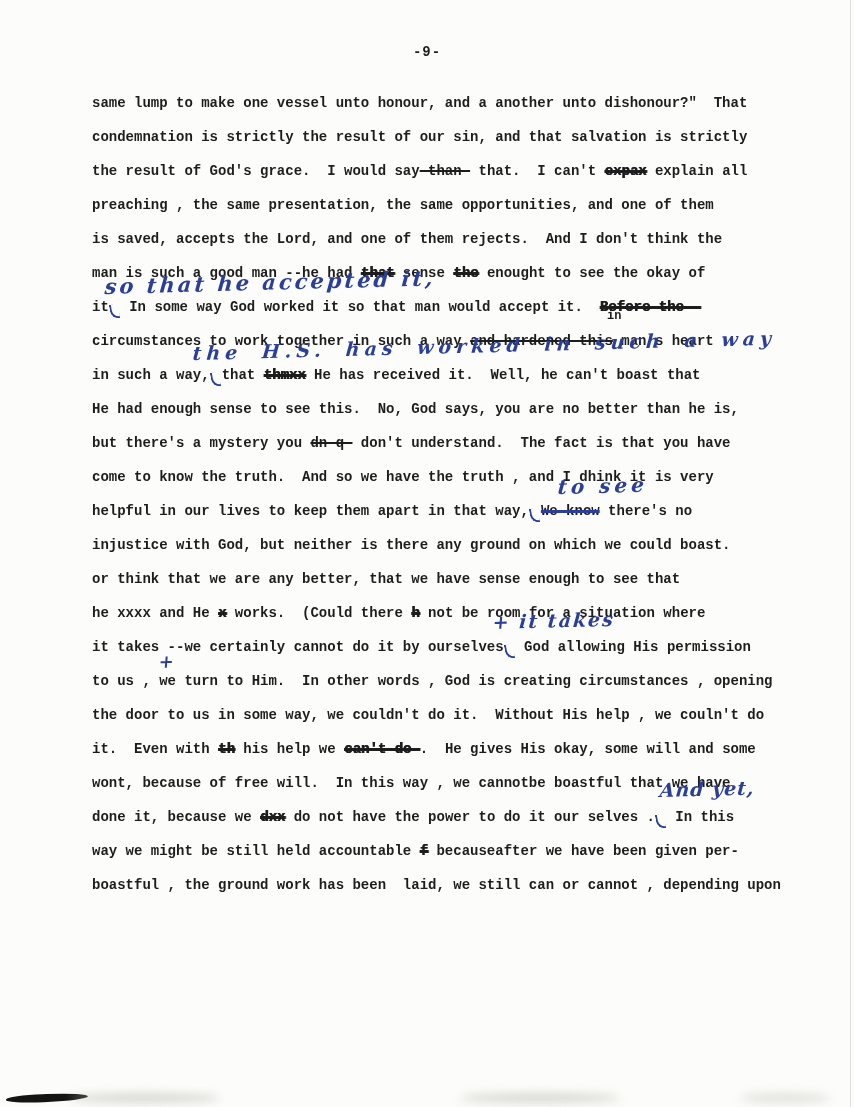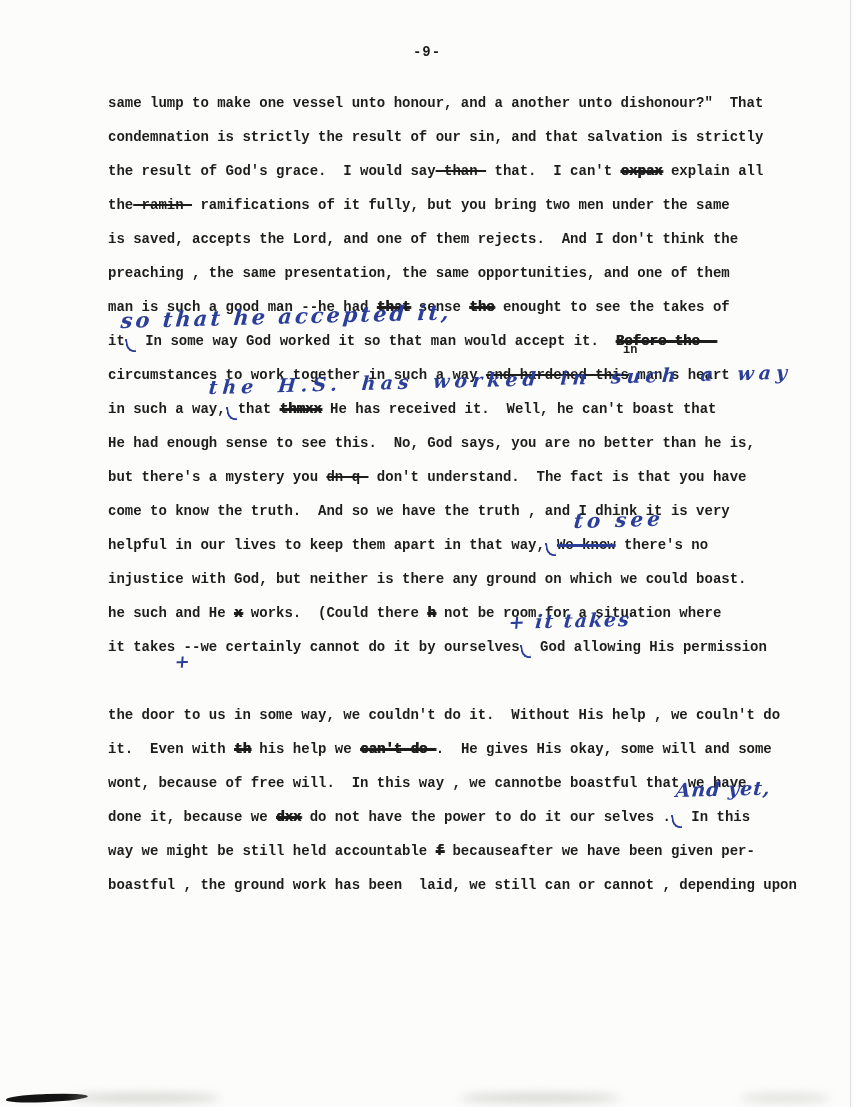--- a/index.html
+++ b/index.html
@@ -10,21 +10,21 @@
     overflow:hidden;
     font-family:"Liberation Mono", monospace;
   }
   .page-number{
     position:absolute;top:44px;left:0;width:100%;
     text-align:center;
     font-size:14px;font-weight:700;color:var(--tw,#1d1d1d);
     letter-spacing:1px;
   }
   .doc{
-    position:absolute;left:108px;top:86px;width:720px;
+    position:absolute;left:92px;top:86px;width:720px;
     font-size:14px;font-weight:700;color:var(--tw,#1d1d1d);
   }
   .line{
     position:relative;height:34px;line-height:34px;white-space:pre;
   }
   .strike{
     text-decoration:line-through;
     text-decoration-thickness:2px;
   }
   .bstrike{
@@ -88,35 +88,35 @@
 </style>
 </head>
 <body>
 
 <div class="page">
   <div class="page-number">-9-</div>
   <div class="doc" id="doc">
       <div class="line"><span>same lump to make one vessel unto honour, and a another unto dishonour?"  That</span></div>
       <div class="line"><span>condemnation is strictly the result of our sin, and that salvation is strictly</span></div>
       <div class="line"><span>the result of God's grace.  I would say</span><span class="strike">-than-</span><span> that.  I can't </span><span class="bstrike">expax</span><span> explain all</span></div>
-      <div class="line"><span>the</span><span class="strike">-ramin-</span><span> ramifications of it fully, but you bring two men under the same</span></div>
+      <div class="line"><span>preaching , the same presentation, the same opportunities, and one of them</span></div>
       <div class="line"><span>is saved, accepts the Lord, and one of them rejects.  And I don't think the</span></div>
-      <div class="line"><span>preaching , the same presentation, the same opportunities, and one of them</span></div>
-      <div class="line"><span>man is such a good man --he had </span><span class="bstrike">that</span><span> sense </span><span class="bstrike">the</span><span> enought to see the takes of</span></div>
+      <div class="line"><span>man is such a good man --he had </span><span class="bstrike">that</span><span> sense </span><span class="bstrike">the</span><span> enought to see the okay of</span></div>
       <div class="line"><span class="ann-hand" style="left: 12px; top: -14px; font-size: 21px; letter-spacing: 3px;">so that he accepted it,</span><span>it</span><span class="caret"></span><span> In some way God worked it so that man would accept it.  </span><span class="bstrike">Before-the--</span></div>
       <div class="line"><span class="ann-typed" style="left: 515px; top: -14px;">in</span><span>circumstances to work together in such a way </span><span class="strike">and-hardened-this</span><span> man's heart</span></div>
       <div class="line"><span class="ann-hand" style="left: 100px; top: -14px; font-size: 19px; letter-spacing: 5px; word-spacing: 8px;">the H.S. has worked in such a way</span><span>in such a way,</span><span class="caret"></span><span>that </span><span class="bstrike">thmxx</span><span> He has received it.  Well, he can't boast that</span></div>
       <div class="line"><span>He had enough sense to see this.  No, God says, you are no better than he is,</span></div>
       <div class="line"><span>but there's a mystery you </span><span class="strike">dn-q-</span><span> don't understand.  The fact is that you have</span></div>
       <div class="line"><span>come to know the truth.  And so we have the truth , and I dhink it is very</span></div>
       <div class="line"><span class="ann-hand" style="left: 465px; top: -17px; font-size: 20px; letter-spacing: 4px;">to see</span><span>helpful in our lives to keep them apart in that way,</span><span class="caret"></span><span class="bluestrike">We know</span><span> there's no</span></div>
       <div class="line"><span>injustice with God, but neither is there any ground on which we could boast.</span></div>
-      <div class="line"><span>he such and He </span><span class="bstrike">x</span><span> works.  (Could there </span><span class="bstrike">h</span><span> not be room for a situation where</span></div>
+      <div class="line"><span>or think that we are any better, that we have sense enough to see that</span></div>
+      <div class="line"><span>he xxxx and He </span><span class="bstrike">x</span><span> works.  (Could there </span><span class="bstrike">h</span><span> not be room for a situation where</span></div>
       <div class="line"><span class="ann-hand" style="left: 400px; top: -17px; font-size: 19px; letter-spacing: 2px;">+ it takes</span><span>it takes --we certainly cannot do it by ourselves</span><span class="caret"></span><span> God allowing His permission</span></div>
-      <div class="line"><span class="ann-hand" style="left: 66px; top: -11px; font-size: 18px;">+</span></div>
+      <div class="line"><span class="ann-hand" style="left: 66px; top: -11px; font-size: 18px;">+</span><span>to us , we turn to Him.  In other words , God is creating circumstances , opening</span></div>
       <div class="line"><span>the door to us in some way, we couldn't do it.  Without His help , we couln't do</span></div>
       <div class="line"><span>it.  Even with </span><span class="bstrike">th</span><span> his help we </span><span class="bstrike">can't-do-</span><span>.  He gives His okay, some will and some</span></div>
       <div class="line"><span>wont, because of free will.  In this way , we cannotbe boastful that we have</span></div>
       <div class="line"><span class="ann-hand" style="left: 567px; top: -19px; font-size: 19px; letter-spacing: 1px;">And yet,</span><span>done it, because we </span><span class="bstrike">dxx</span><span> do not have the power to do it our selves .</span><span class="caret"></span><span> In this</span></div>
       <div class="line"><span>way we might be still held accountable </span><span class="bstrike">f</span><span> becauseafter we have been given per-</span></div>
       <div class="line"><span>boastful , the ground work has been  laid, we still can or cannot , depending upon</span></div>
     </div>
   <div class="black-mark"></div>
   <div class="smudge s1"></div>
   <div class="smudge s2"></div>

